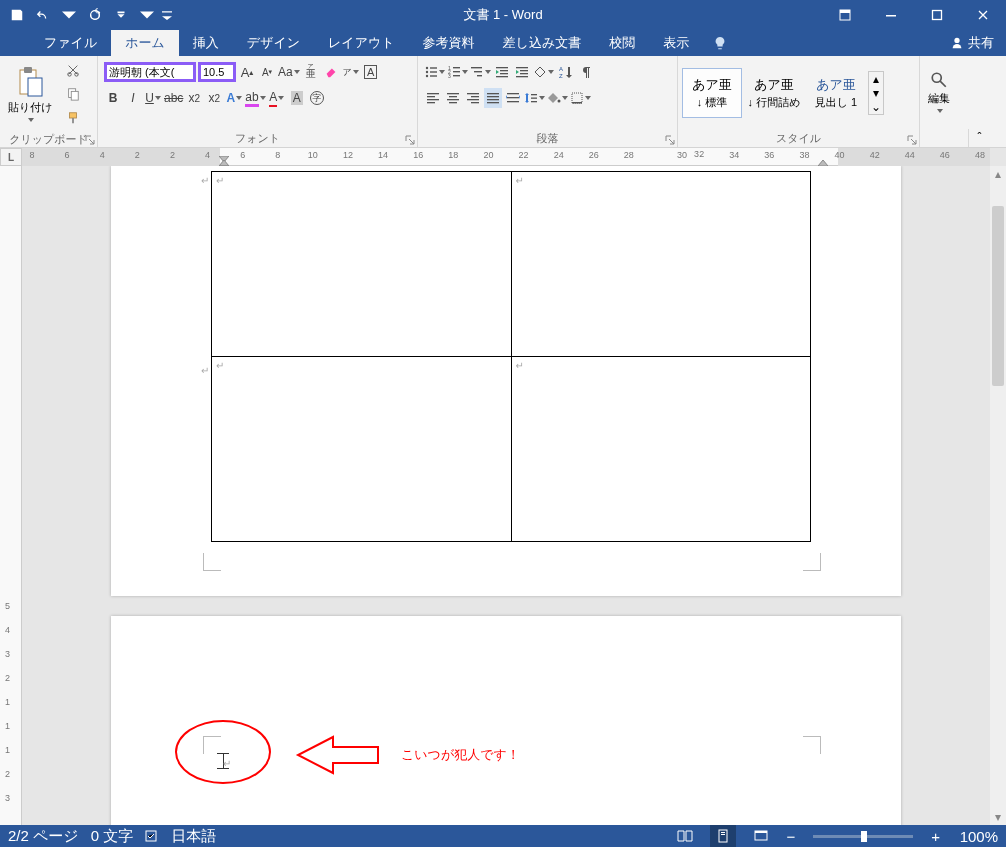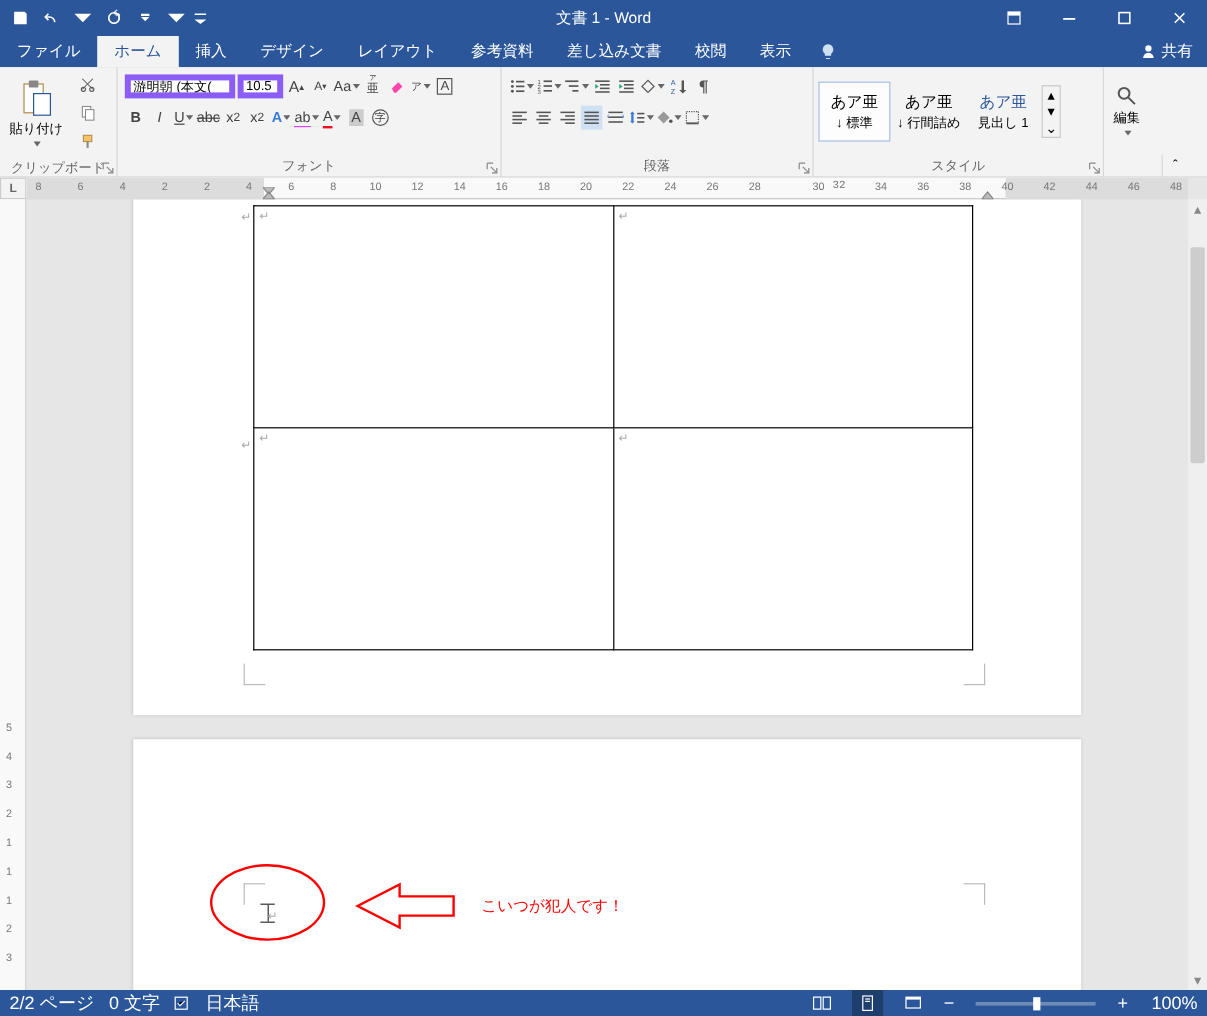--- a/index.html
+++ b/index.html
@@ -10,43 +10,43 @@
 .qat { display:flex; align-items:center; gap:4px; padding-left:6px; }
 .qat .btn { width:22px; height:22px; display:flex; align-items:center; justify-content:center; }
 .qat .btn svg { width:14px; height:14px; }
 .doctitle { position:absolute; left:50%; top:50%; transform:translate(-50%,-50%); font-size:13px; white-space:nowrap; }
 .winctrl { margin-left:auto; display:flex; }
 .winctrl .wb { width:46px; height:30px; display:flex; align-items:center; justify-content:center; }
 .winctrl svg { width:12px; height:12px; }
 .drop svg { width:8px; height:8px; }
 
 
-.tabs { background:#2b579a; height:26px; display:flex; align-items:stretch; color:#fff; font-size:13px; }
+.tabs { background:#2b579a; height:26px; display:flex; align-items:stretch; color:#fff; font-size:13px;padding-left:30px; }
 .tabs .tab { padding:0 14px; display:flex; align-items:center; cursor:pointer; }
 .tabs .tab.active { background:#f3f3f3; color:#2b579a; }
 .tabs .tellme { flex:1; display:flex; align-items:center; gap:6px; padding-left:10px; color:#cfe0f3; font-size:12px; }
 .tabs .share { padding:0 12px; display:flex; align-items:center; gap:4px; }
 
 
 .ribbon { background:#f3f3f3; border-bottom:1px solid #d4d4d4; height:92px; display:flex; }
 .group { border-right:1px solid #d8d8d8; display:flex; flex-direction:column; }
 .group .body { flex:1; display:flex; align-items:center; padding:2px 4px; gap:2px; }
 .group .label { height:18px; display:flex; align-items:center; justify-content:center; font-size:11px; color:#666; position:relative; }
 .group .dlaunch { position:absolute; right:2px; bottom:2px; width:10px; height:10px; }
 .vcol { display:flex; flex-direction:column; align-items:center; gap:2px; padding:2px 4px; }
 .minibtn { width:20px; height:20px; display:flex; align-items:center; justify-content:center; }
 .minibtn svg { width:14px; height:14px; }
 .row { display:flex; align-items:center; gap:2px; }
-.fontsel { height:20px; border:5px solid #8b5cf6; background:#fff; font-size:11px; padding:4px 2px; }
+.fontsel { height:20px; border:3px solid #8b5cf6; background:#fff; font-size:11px; padding:4px 2px; }
 .fontsel.name { width:92px; }
 .fontsel.size { width:38px; }
 .ibtn { min-width:18px; height:20px; display:flex; align-items:center; justify-content:center; color:#444; font-size:12px; position:relative; }
 .dd { width:6px; height:6px; margin-left:1px; }
 .underline-red{ border-bottom:2px solid #e81123; padding-bottom:1px;}
-.underline-yellow{ border-bottom:1px solid #d946ef; padding-bottom:0;}
+.underline-yellow{ border-bottom:3px solid #d946ef; padding-bottom:0;}
 .gallitem { width:60px; height:50px; border:1px solid transparent; display:flex; flex-direction:column; align-items:center; justify-content:center; font-size:11px; gap:1px; }
 .gallitem.sel{ border:1px solid #a3bde3; background:#fdfdfd;}
 .gallitem .sample{ font-size:13px;}
 .gallnav { width:16px; display:flex; flex-direction:column; border:1px solid #c8c8c8; }
 .gallnav div { flex:1; display:flex; align-items:center; justify-content:center; }
 .collapse { width:22px; align-self:flex-end; height:18px; display:flex; align-items:center; justify-content:center; border-left:1px solid #d8d8d8;}
 
 
 .docwrap { position:relative; background:#e6e6e6; height:calc(847px - 30px - 26px - 92px - 22px); overflow:hidden; }
 .hruler { position:absolute; top:0; left:22px; right:16px; height:18px; background:#f9f9f9; border-bottom:1px solid #ccc; }

